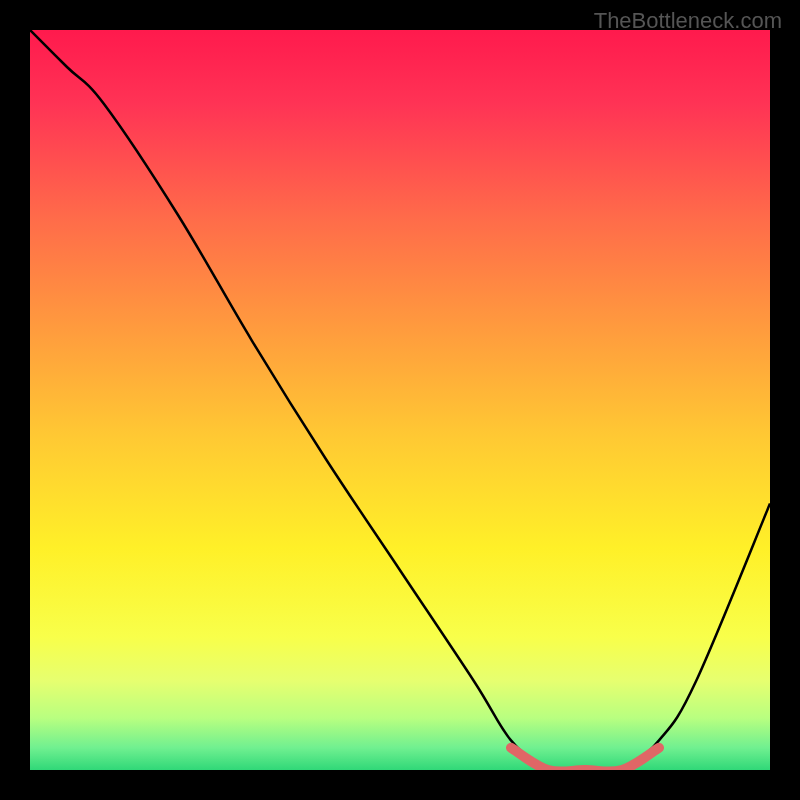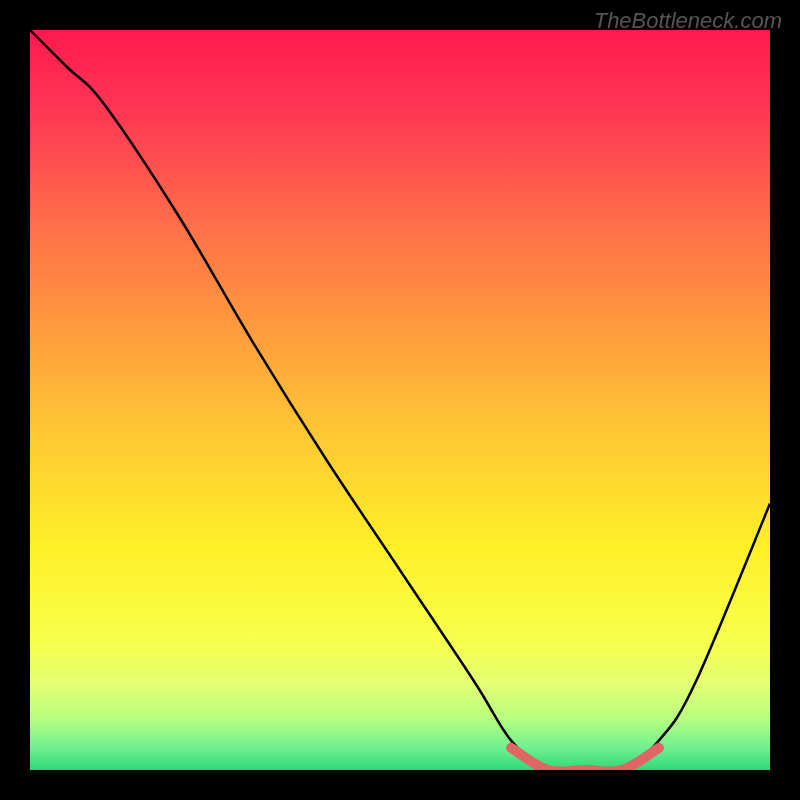--- a/index.html
+++ b/index.html
@@ -12,21 +12,20 @@
     font-family: Arial, sans-serif;
   }
   .watermark {
     position: absolute;
     top: 8px;
     right: 18px;
     color: #555;
     font-size: 22px;
     font-weight: 500;
     z-index: 10;
-    font-style: italic;
   }
   .plot-area {
     position: absolute;
     left: 30px;
     top: 30px;
     width: 740px;
     height: 740px;
     overflow: hidden;
   }
   .gradient-bg {

